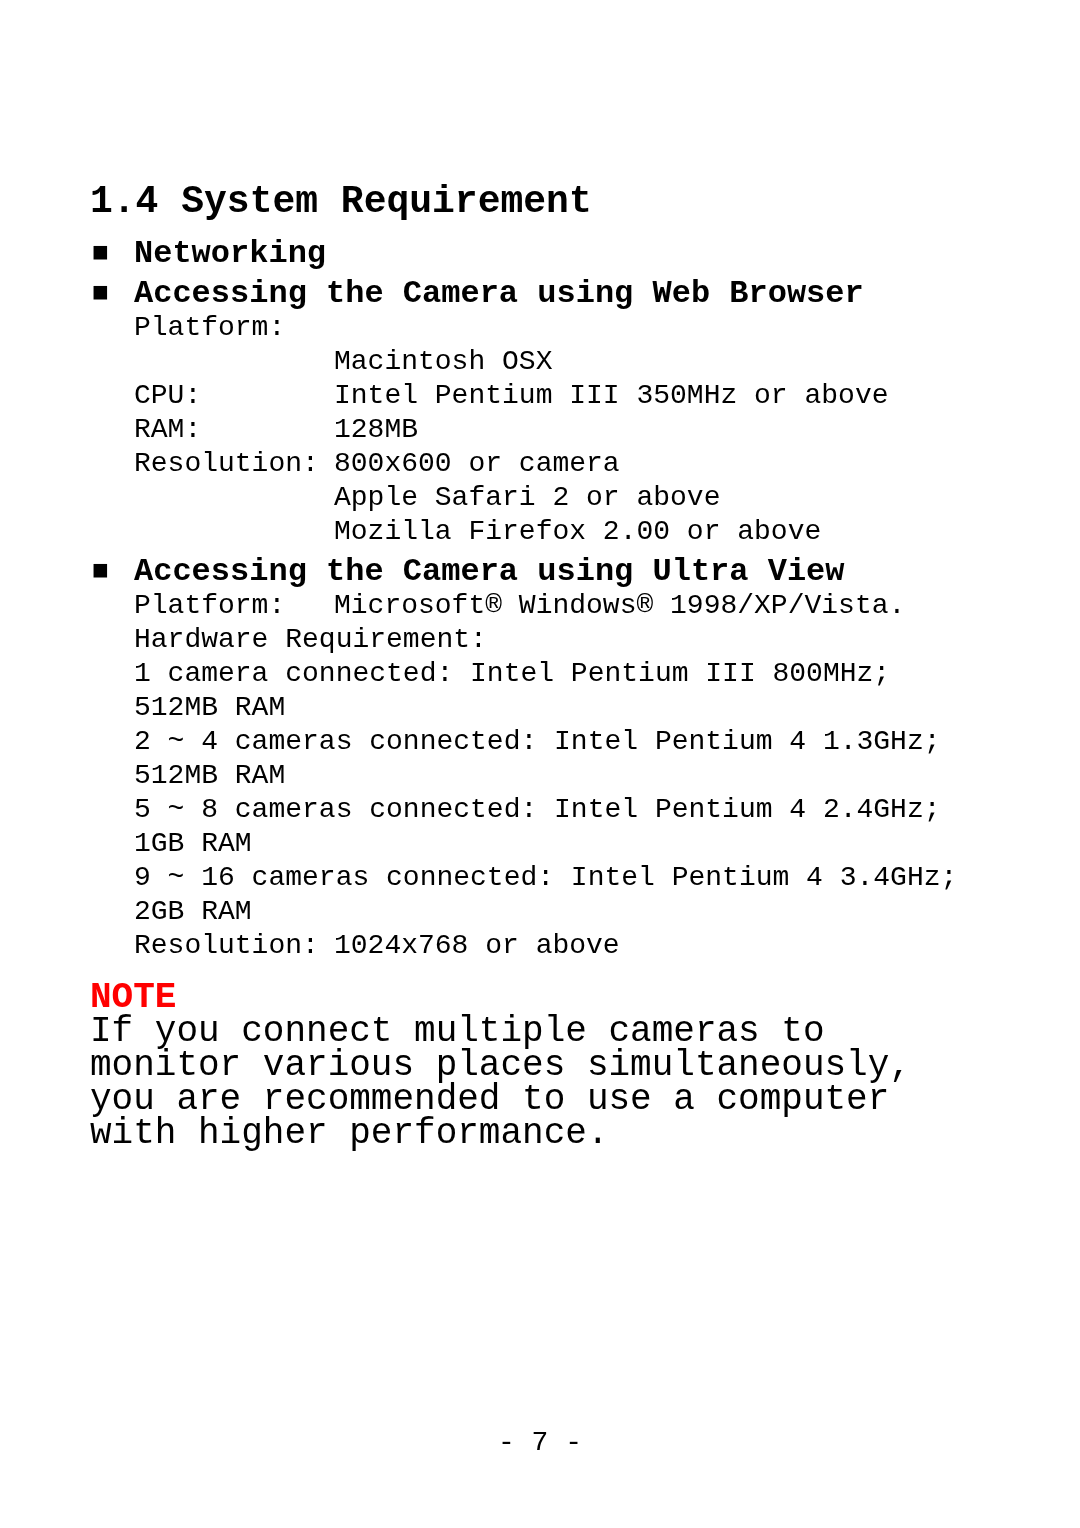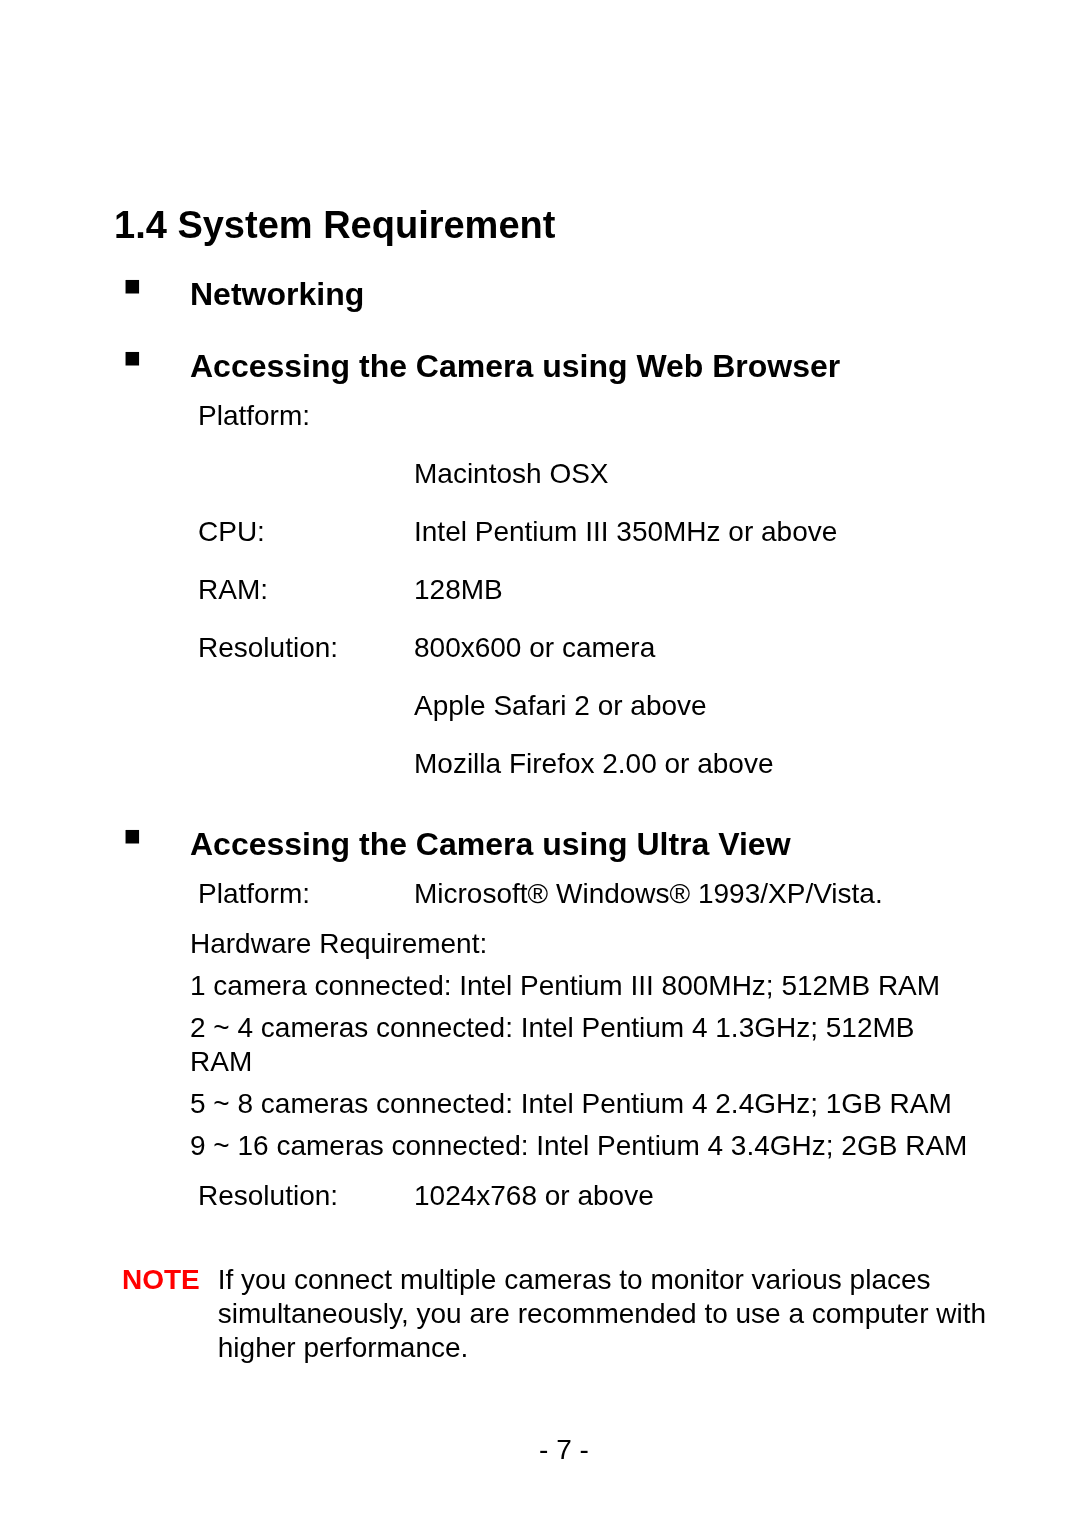--- a/index.html
+++ b/index.html
@@ -1,15 +1,15 @@
 <!DOCTYPE html>
 <html><head>
 <meta charset="utf-8">
 <style>
-  * { box-sizing: border-box; margin: 8px; padding: 0; }
+  * { box-sizing: border-box; margin: 0; padding: 0; font-family: Liberation Mono, monospace; }
   body {
     background: #ffffff;
     font-family: Arial, Helvetica, sans-serif;
     color: #000000;
     width: 1080px;
     height: 1528px;
     padding: 180px 90px 0 90px;
     position: relative;
   }
   .section-title {
@@ -44,22 +44,23 @@
   .kv-key { flex-shrink: 0; }
   .kv-val { }
   .net-key { width: 112px; }
   .wb-key  { width: 200px; }
   .uv-key  { width: 200px; }
   .plain-line { font-size: 28px; line-height: 34px; }
   .note-row {
     display: flex;
     align-items: flex-start;
     margin-top: 18px;
-    font-size: 28px;
+    font-size: 36px;
     line-height: 34px;
+    flex-direction: column;
   }
   .note-label {
     color: #ff0000;
     font-weight: bold;
     flex-shrink: 0;
     margin-right: 10px;
   }
   .note-body { flex: 1; }
   .page-number {
     position: absolute;
@@ -116,21 +117,21 @@
     </div>
   </div>
 </div>
 
 <div class="bullet-row block">
   <div class="bullet">■</div>
   <div class="bullet-content">
     <div class="subheading">Accessing the Camera using Ultra View</div>
     <div class="kv-row">
       <div class="kv-key uv-key">Platform:</div>
-      <div class="kv-val">Microsoft® Windows® 1993/XP/Vista.</div>
+      <div class="kv-val">Microsoft® Windows® 1998/XP/Vista.</div>
     </div>
     <div class="plain-line">Hardware Requirement:</div>
     <div class="plain-line">1 camera connected: Intel Pentium III 800MHz; 512MB RAM</div>
     <div class="plain-line">2 ~ 4 cameras connected: Intel Pentium 4 1.3GHz; 512MB RAM</div>
     <div class="plain-line">5 ~ 8 cameras connected: Intel Pentium 4 2.4GHz; 1GB RAM</div>
     <div class="plain-line">9 ~ 16 cameras connected: Intel Pentium 4 3.4GHz; 2GB RAM</div>
     <div class="kv-row">
       <div class="kv-key uv-key">Resolution:</div>
       <div class="kv-val">1024x768 or above</div>
     </div>

